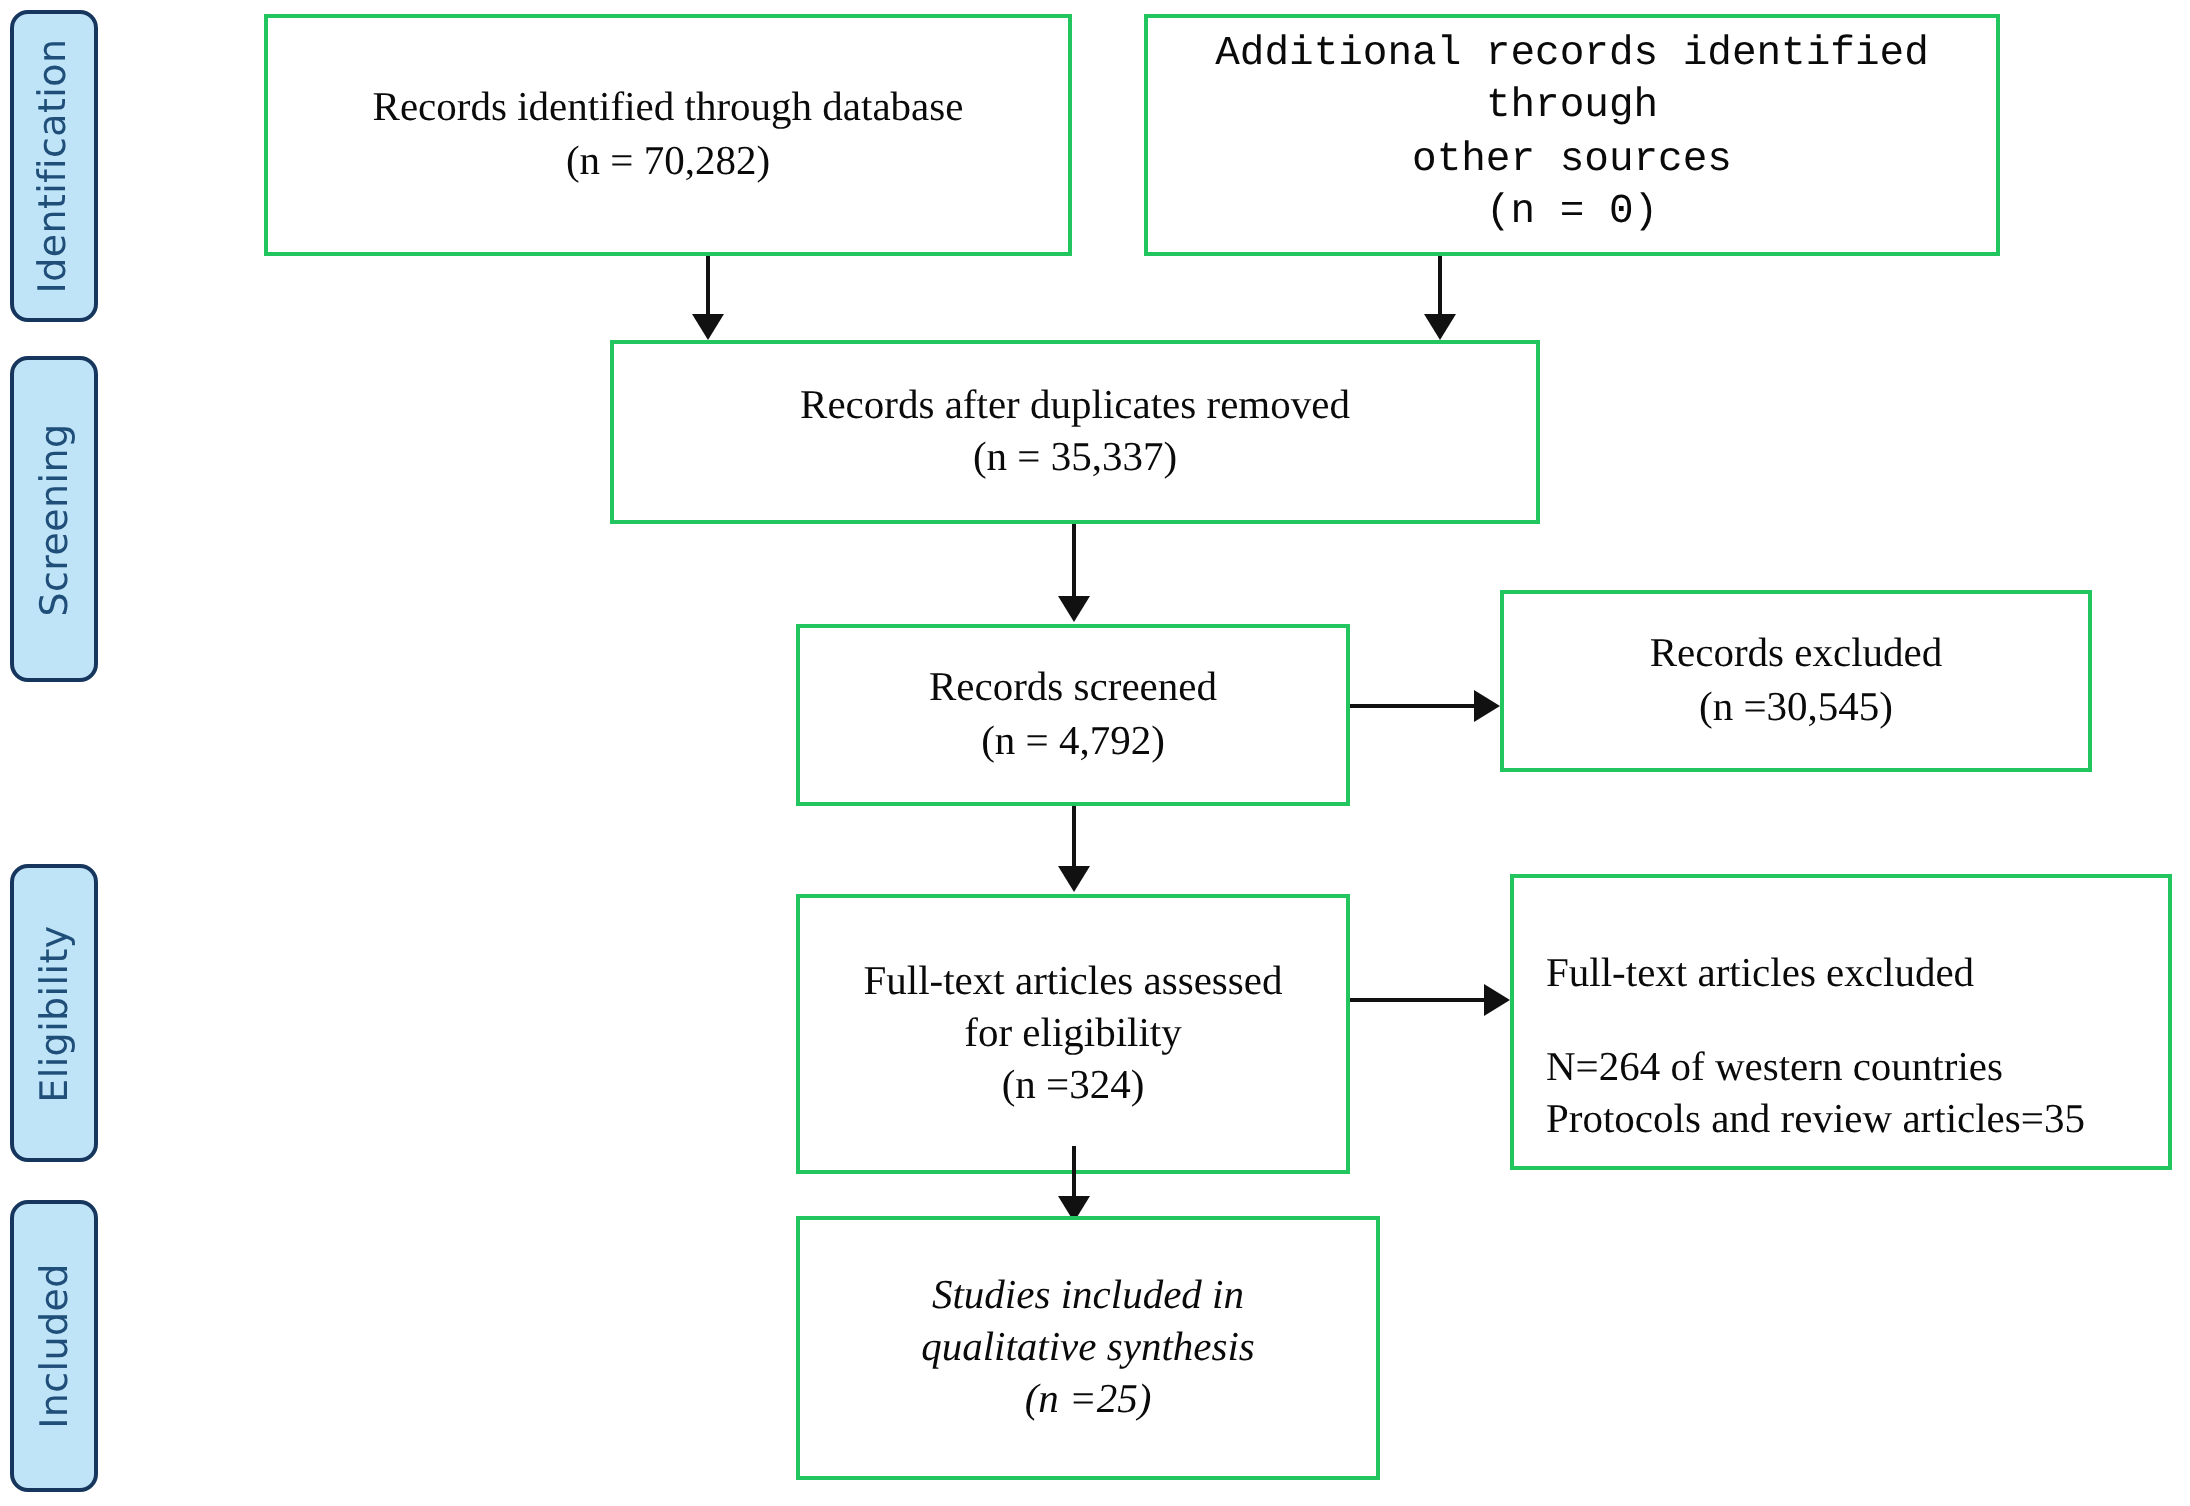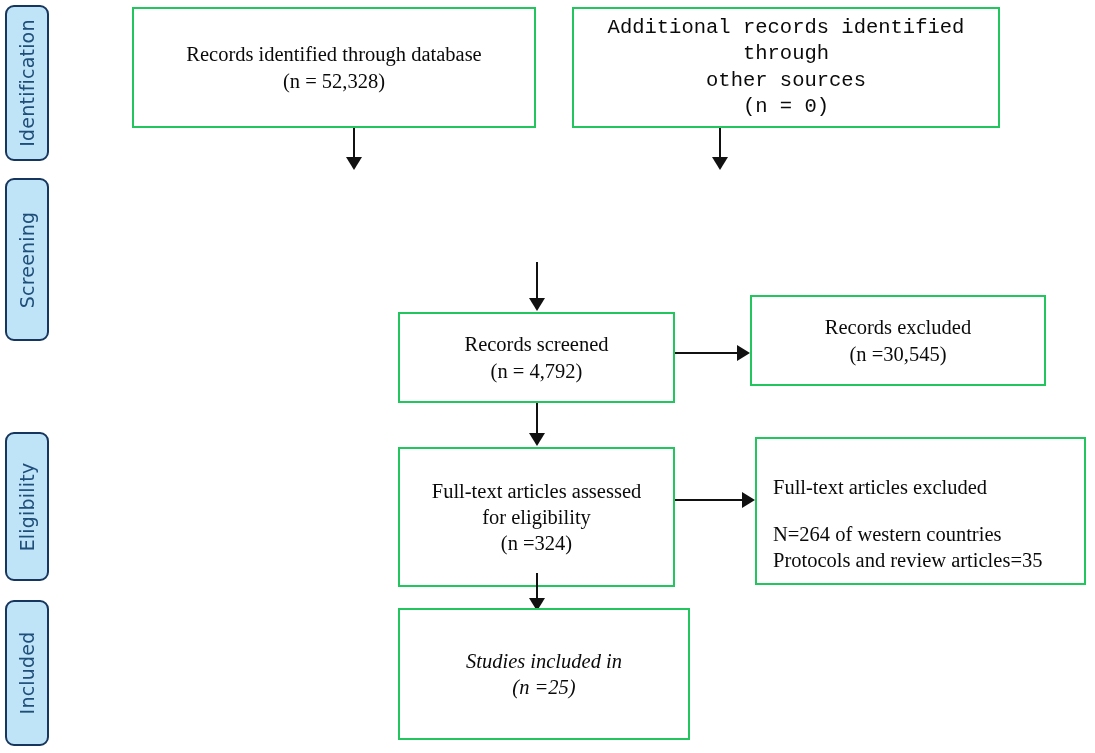--- a/index.html
+++ b/index.html
@@ -105,38 +105,44 @@
     <span class="phase-text">Eligibility</span>
   </div>
 
   <div class="phase" style="left:5px; top:600px; width:44px; height:146px;">
     <span class="phase-text">Included</span>
   </div>
 
   <div class="fbox" style="left:132px; top:7px; width:404px; height:121px;">
     <span class="lines">
       <span class="ln">Records identified through database</span>
-      <span class="ln">(n = 52,328)</span>
+      <span class="ln">(n = 70,282)</span>
     </span>
   </div>
 
   <div class="fbox" style="left:572px; top:7px; width:428px; height:121px;font-family:Liberation Mono, monospace;">
     <span class="lines">
       <span class="ln">Additional records identified through</span>
       <span class="ln">other sources</span>
       <span class="ln">(n = 0)</span>
     </span>
   </div>
 
   <div class="vline" style="left:353px; top:128px; height:31px;"></div>
   <div class="arrow-down" style="left:346px; top:157px;"></div>
 
   <div class="vline" style="left:719px; top:128px; height:31px;"></div>
   <div class="arrow-down" style="left:712px; top:157px;"></div>
 
+  <div class="fbox" style="left:305px; top:170px; width:465px; height:92px;">
+    <span class="lines">
+      <span class="ln">Records after duplicates removed</span>
+      <span class="ln">(n = 35,337)</span>
+    </span>
+  </div>
 
   <div class="vline" style="left:536px; top:262px; height:38px;"></div>
   <div class="arrow-down" style="left:529px; top:298px;"></div>
 
   <div class="fbox" style="left:398px; top:312px; width:277px; height:91px;">
     <span class="lines">
       <span class="ln">Records screened</span>
       <span class="ln">(n = 4,792)</span>
     </span>
   </div>
@@ -173,17 +179,18 @@
 
   <div class="hline" style="left:675px; top:499px; width:69px;"></div>
   <div class="arrow-right" style="left:742px; top:492px;"></div>
 
   <div class="vline" style="left:536px; top:573px; height:29px;"></div>
   <div class="arrow-down" style="left:529px; top:598px;"></div>
 
   <div class="fbox" style="left:398px; top:608px; width:292px; height:132px;font-style:italic;">
     <span class="lines">
       <span class="ln">Studies included in</span>
+      <span class="ln">qualitative synthesis</span>
       <span class="ln">(n =25)</span>
     </span>
   </div>
 
 </div>
 
 </body></html>

